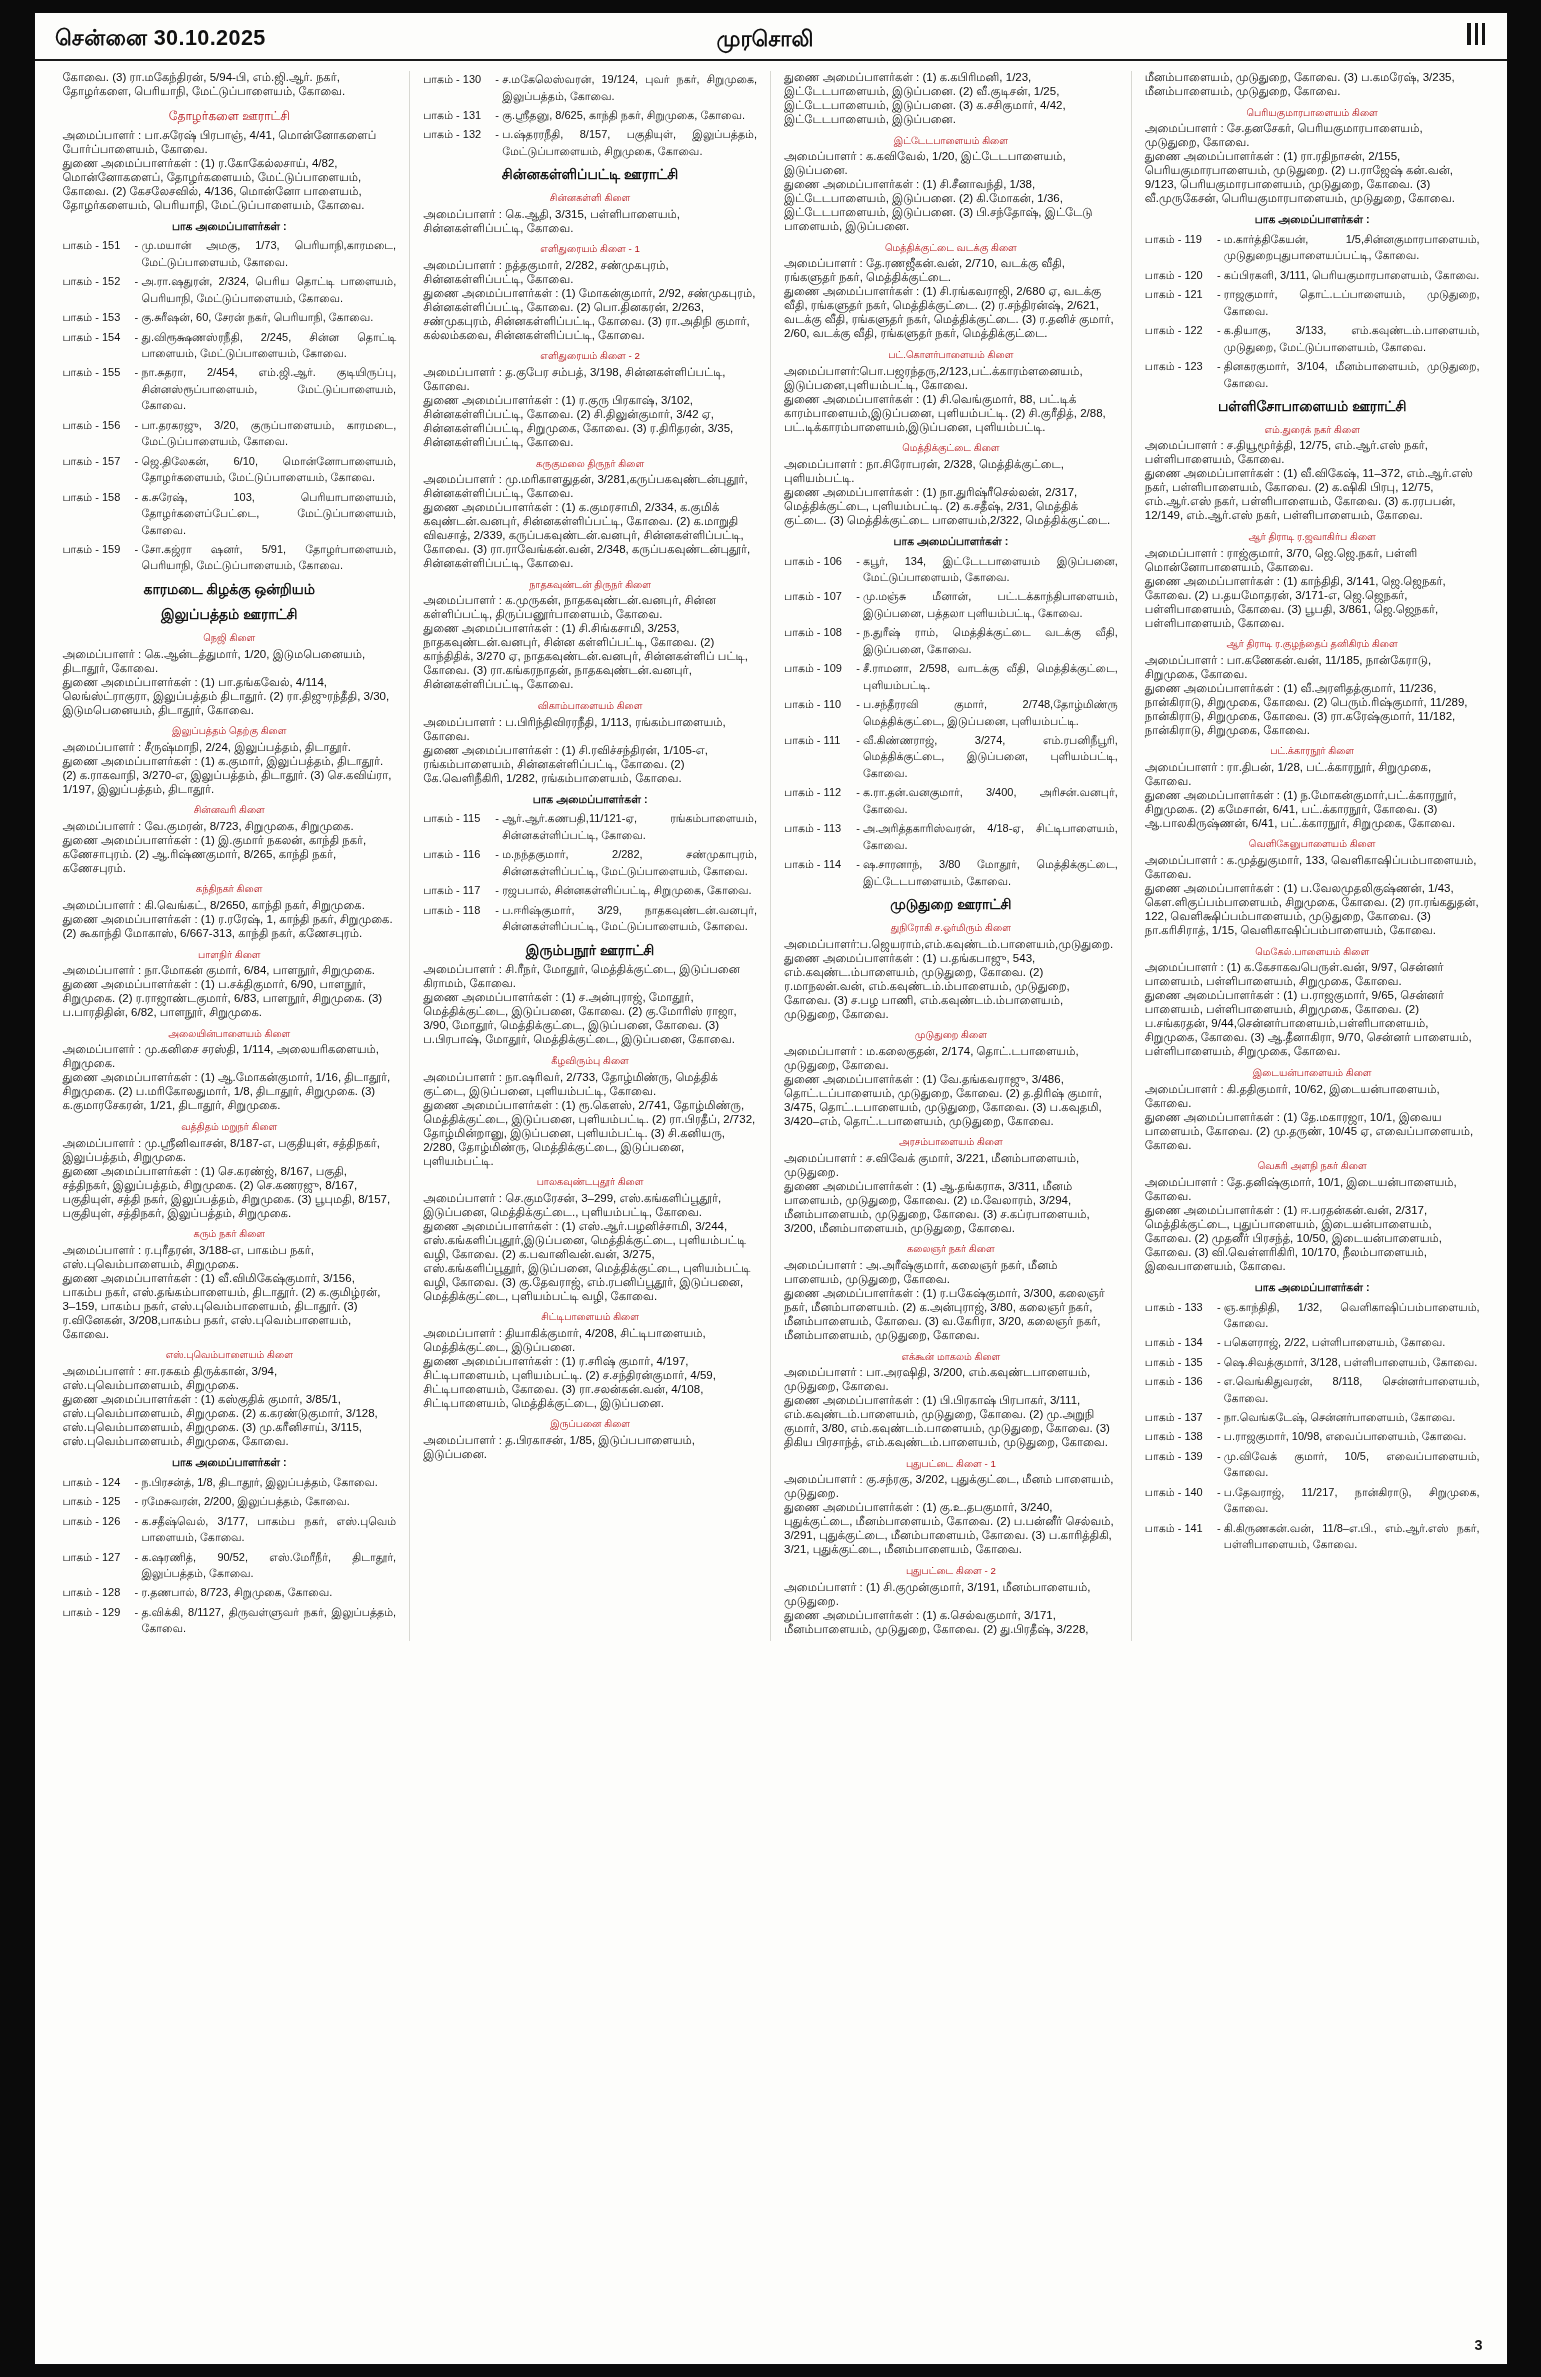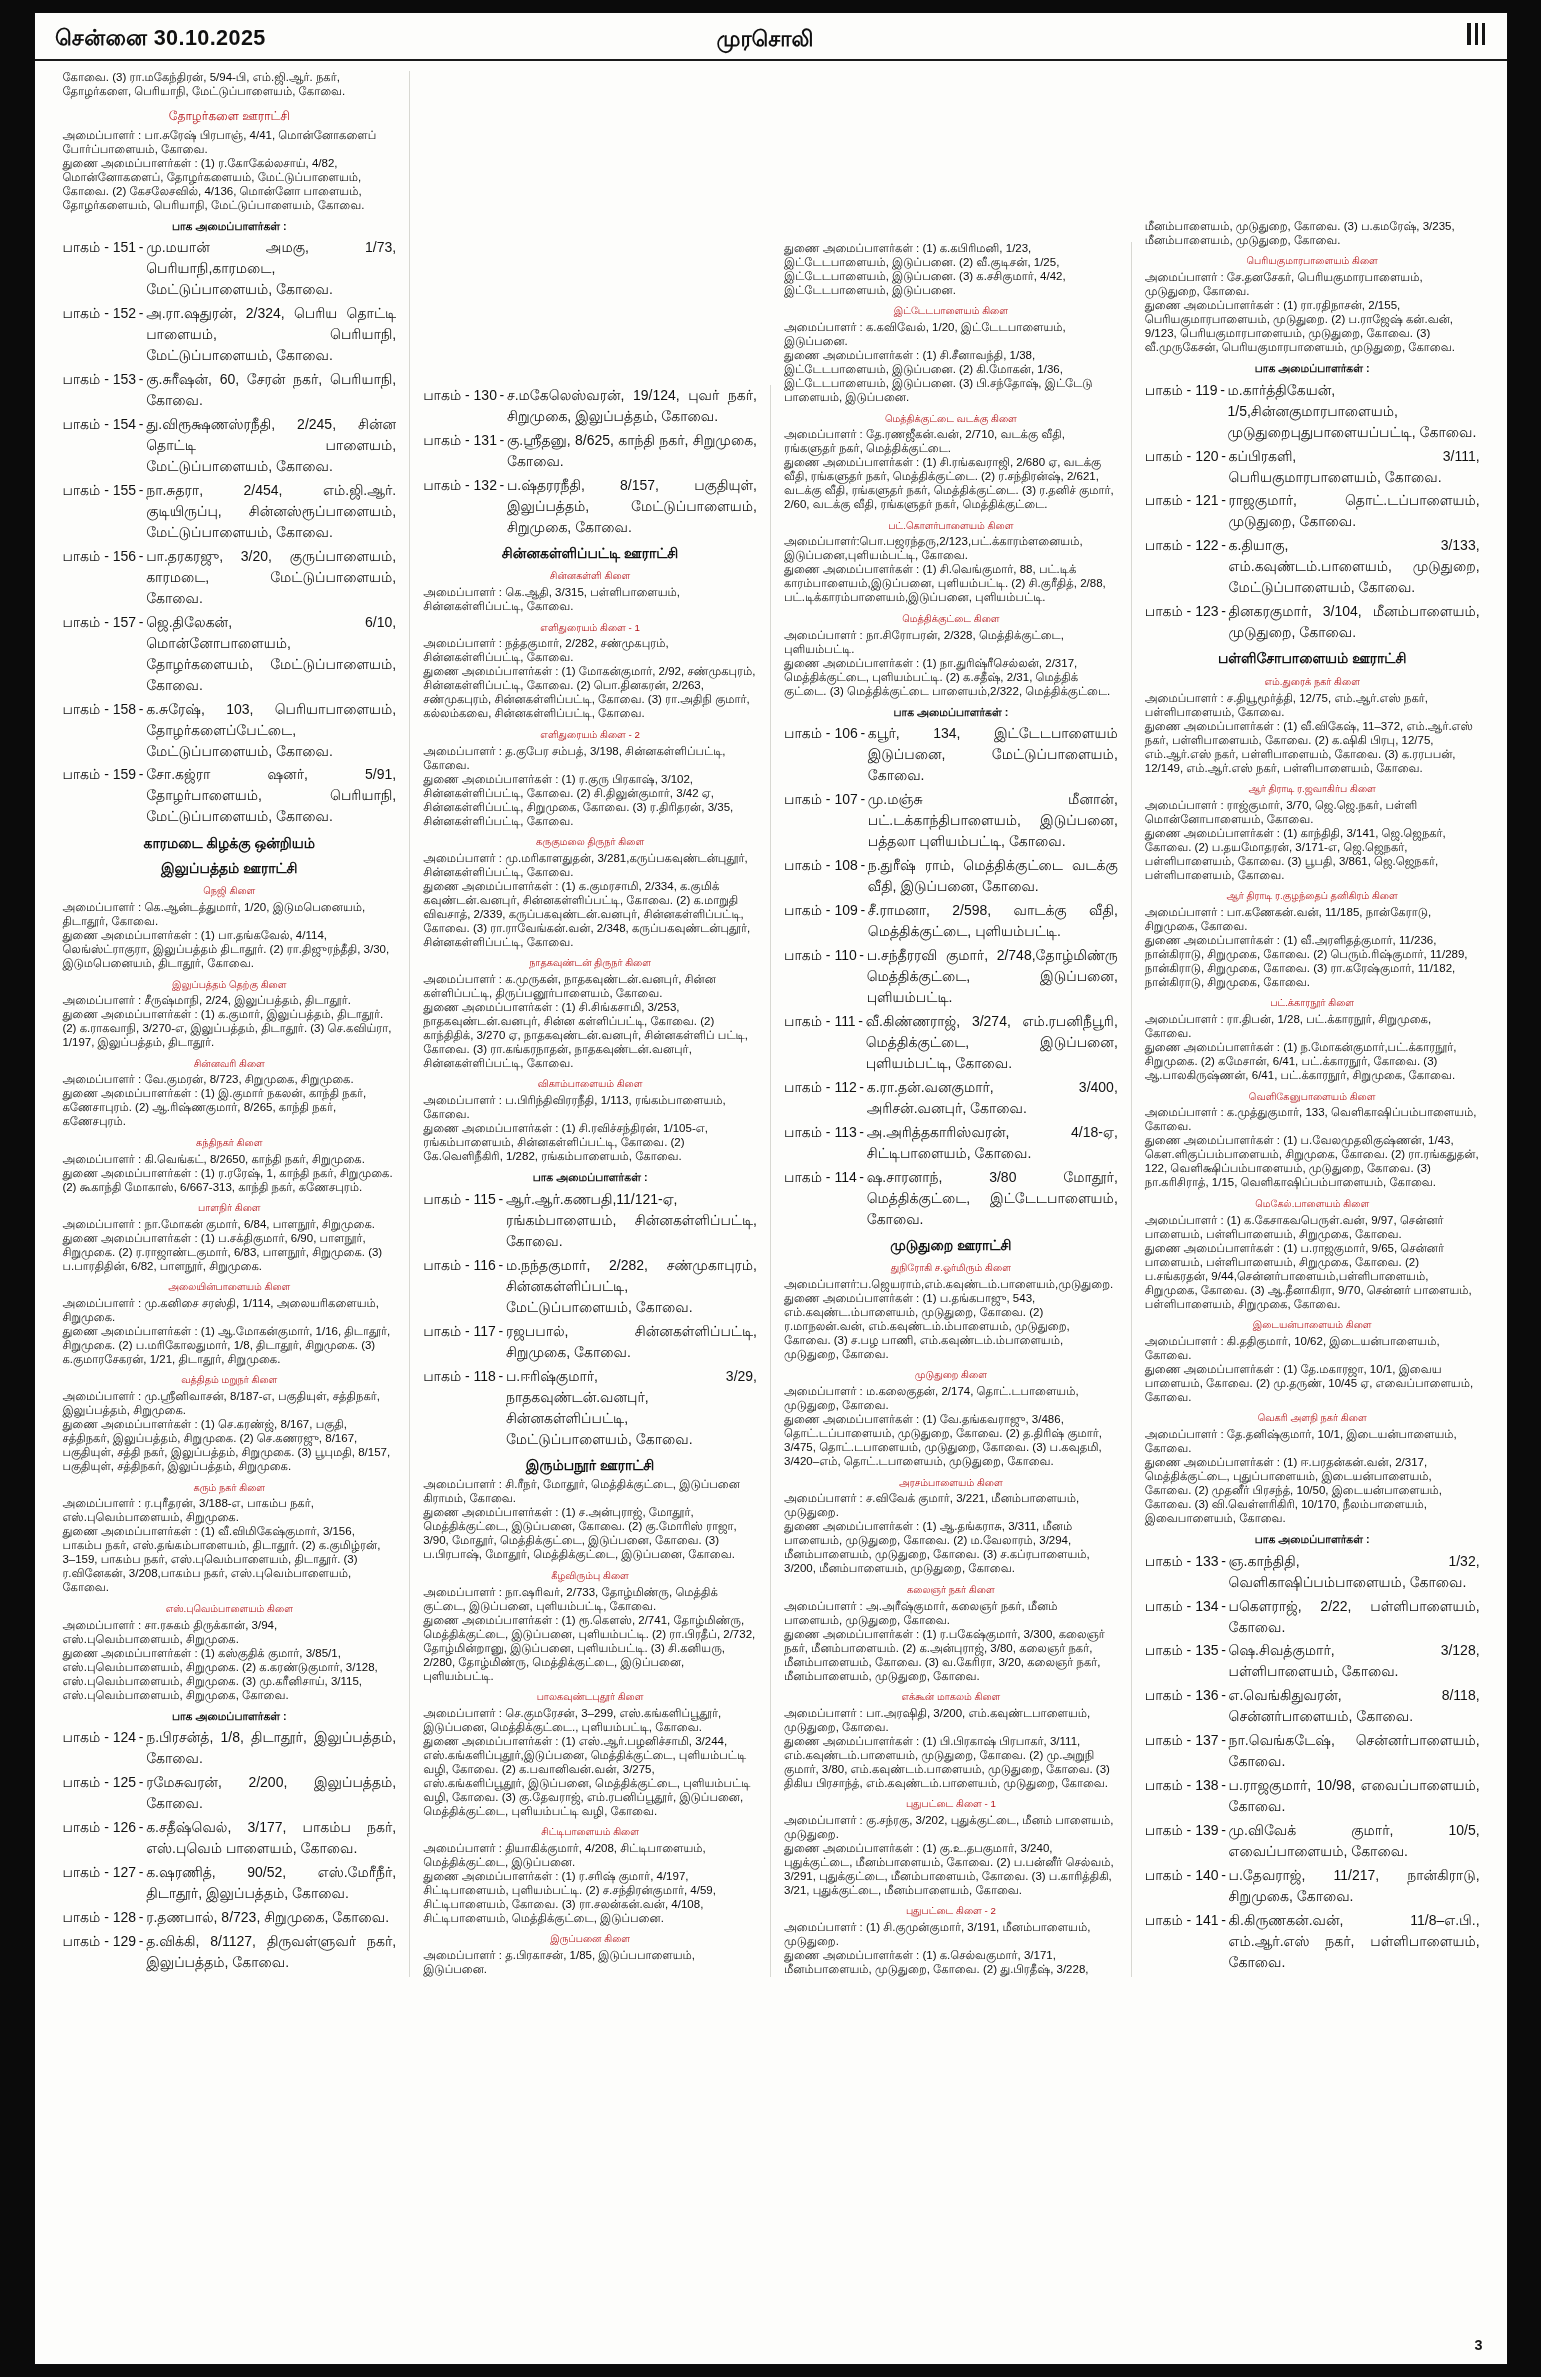--- a/index.html
+++ b/index.html
@@ -48,21 +48,20 @@
   }
   .masthead .menu-icon i{
     display:block; width:3.6px; height:21.6px; background:#151515;
   }
   
   .columns{
     display:flex;
     gap:0;
     padding:10px 14.4px 29px 14.4px;
     box-sizing:border-box;
-    align-items:flex-end;
   }
   .col{
     width:25%;
     box-sizing:border-box;
     padding:0 13px;
     border-right:0.7px solid #d8d8d2;
   }
   .col:last-child{border-right:none;}
   .t-red{
     color:#b31217;
@@ -78,21 +77,21 @@
     text-align:center;
     font-weight:bold;
     font-size:10.8px;
     color:#111;
     margin:7.2px 0 3.6px 0;
   }
   .t-center.dark{font-size:14px;}
   .rowlist{margin:0 0 4.3px 0;}
   .rowline{
     display:flex;
-    font-size:14px;
+    font-size:11px;
     line-height:1.5;
     margin-bottom:2.9px;
     color:#121212;
   }
   .rowline .lbl{
     flex:0 0 69px;
     white-space:nowrap;
   }
   .rowline .dash{flex:0 0 10px;text-align:center;}
   .rowline .val{flex:1 1 auto;text-align:justify;}

